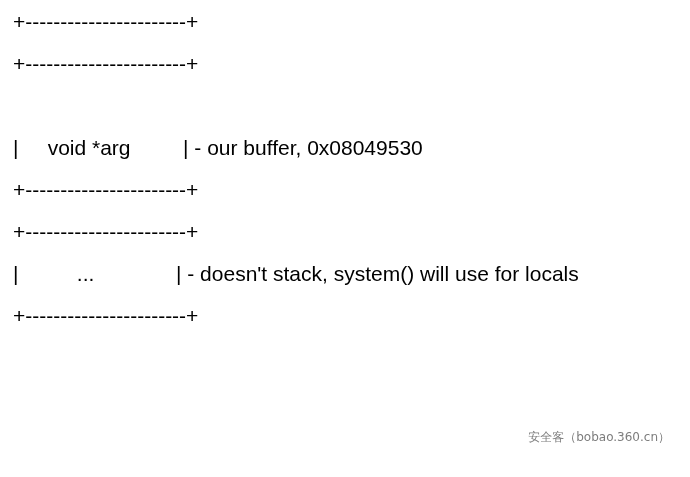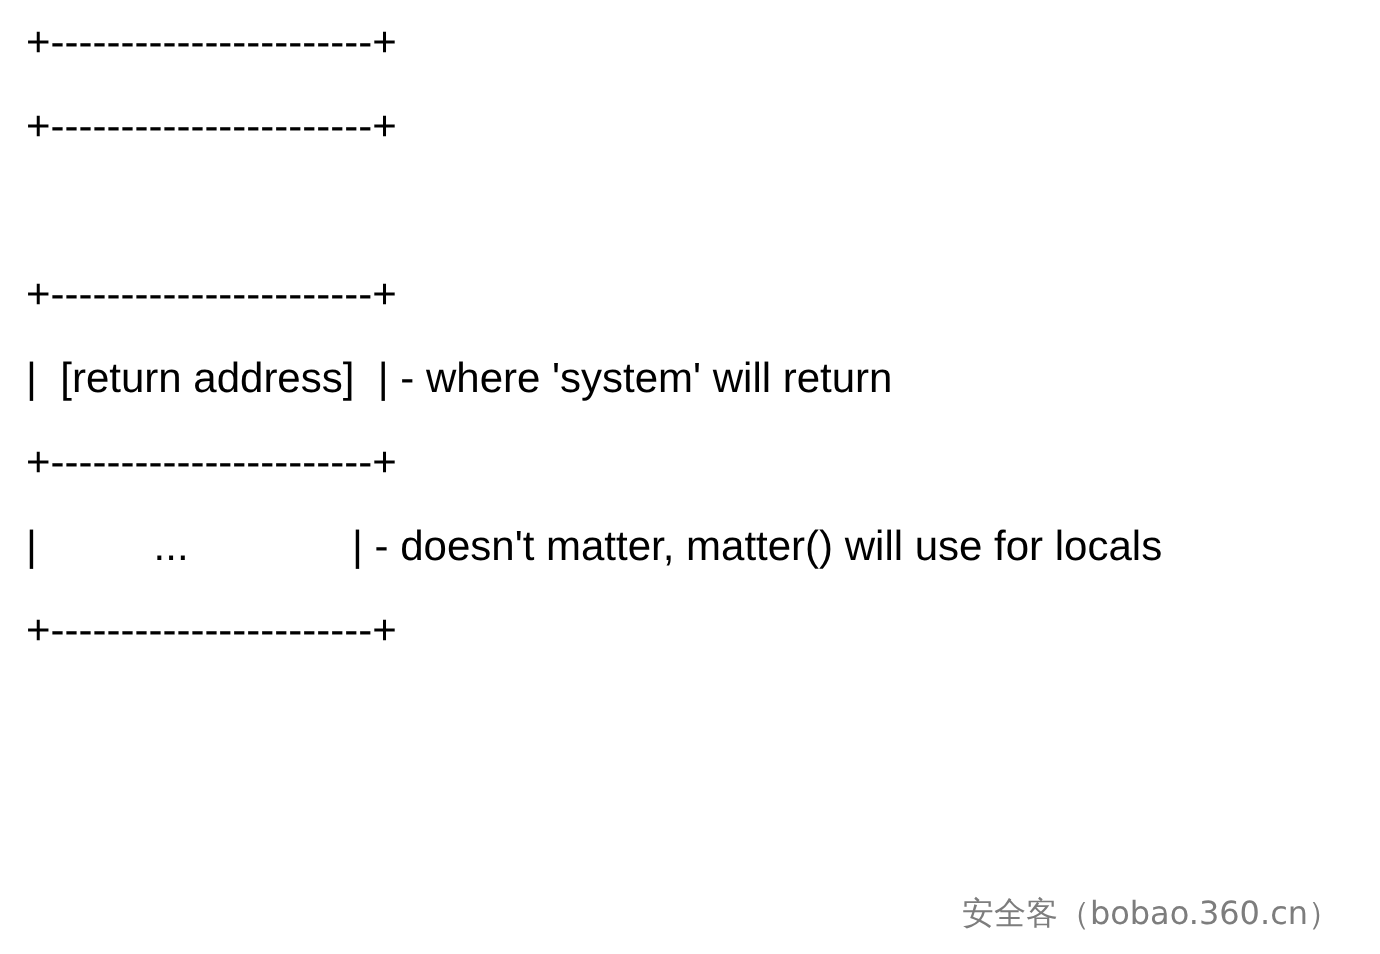--- a/index.html
+++ b/index.html
@@ -23,37 +23,37 @@
     font-family: "Liberation Sans", sans-serif;
   }
   .ascii-line {
     white-space: pre;
     height: 42px;
     line-height: 42px;
     letter-spacing: 0;
   }
   .watermark {
     position: absolute;
-    top: 448px;
+    top: 428px;
     right: 20px;
-    font-size: 16px;
+    font-size: 12px;
     line-height: 18px;
     color: #7d7d7d;
     text-shadow: 1px 1px 0 #ffffff, -1px -1px 0 rgba(255,255,255,0.65);
     font-family: "DejaVu Sans", "Liberation Sans", sans-serif;
     white-space: pre;
   }
 </style>
 </head>
 <body style="background: rgb(255, 255, 255);">
 
 <div class="diagram" style="color: rgb(0, 0, 0);">
   <div class="ascii-line">+-----------------------+</div>
   <div class="ascii-line">+-----------------------+</div>
   <div class="ascii-line"></div>
+  <div class="ascii-line">|     void *arg         | - our buffer, 0x08049530</div>
   <div class="ascii-line">+-----------------------+</div>
-  <div class="ascii-line">|  [return address]  | - where 'system' will return</div>
   <div class="ascii-line">+-----------------------+</div>
-  <div class="ascii-line">|          ...              | - doesn't matter, matter() will use for locals</div>
+  <div class="ascii-line">|          ...              | - doesn't stack, system() will use for locals</div>
   <div class="ascii-line">+-----------------------+</div>
 </div>
 
 <div class="watermark" style="color: rgb(125, 125, 125);">安全客（bobao.360.cn）</div>
 
 </body></html>

